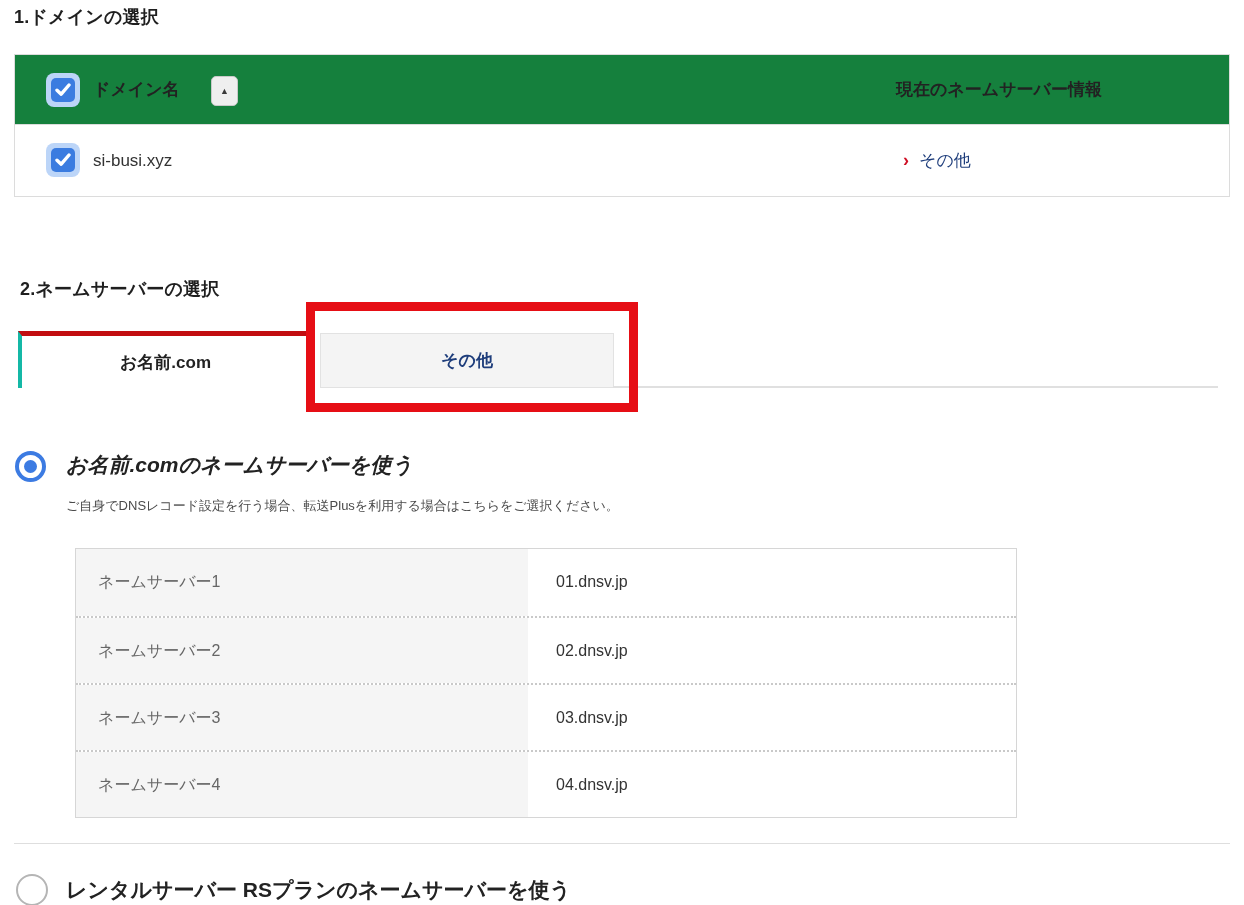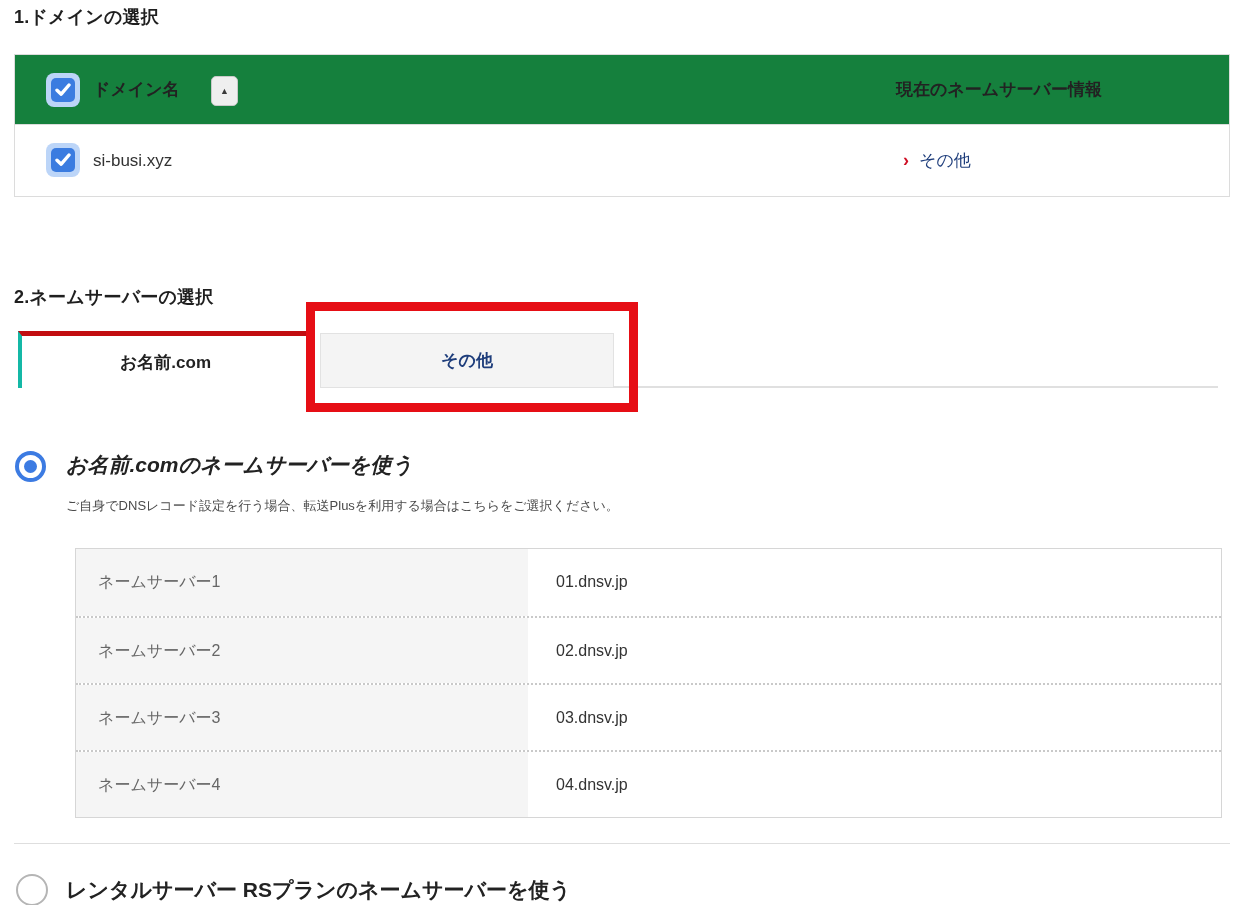--- a/index.html
+++ b/index.html
@@ -4,21 +4,21 @@
 <style>
   * { margin:0; padding:0; box-sizing:border-box; }
   html,body { width:1244px; height:905px; background:#fff; overflow:hidden; }
   body { position:relative; font-family:"Liberation Sans", sans-serif; color:#333; }
 
   .abs { position:absolute; }
 
   
   .section-title { font-size:18px; font-weight:bold; color:#1f1f1f; letter-spacing:0.2px; }
   #sec1-title { left:14px; top:5px; }
-  #sec2-title { left:14px; top:277px;margin-top:8px; }
+  #sec2-title { left:20px; top:277px; }
 
   
   #domain-table { left:14px; top:54px; width:1216px; border:1px solid #dcdcdc; background:#fff; }
   .dt-header { position:relative; height:70px; background:#15803d; border-bottom:1px solid #dcdcdc; }
   .dt-row { position:relative; height:71px; background:#fff; }
 
   .checkbox { position:absolute; width:34px; height:34px; border-radius:8px; background:#bcd5f8;
               display:flex; align-items:center; justify-content:center; cursor:pointer; }
   .checkbox .cb-inner { width:24px; height:24px; border-radius:5px; background:#3b7ce0;
               display:flex; align-items:center; justify-content:center; }
@@ -51,21 +51,21 @@
   #radio-onamae { left:15px; top:451px; width:31px; height:31px; border:4px solid #3c7be2; }
   #radio-onamae .dot { width:13px; height:13px; border-radius:50%; background:#3c7be2; }
   #radio-rs { left:16px; top:874px; width:32px; height:32px; border:2px solid #b5b5b5; }
 
   .option-label { font-size:21px; font-weight:bold; color:#222; cursor:pointer; }
   #opt1-label { left:66px; top:451px;font-style:italic; }
   #opt2-label { left:66px; top:876px; }
   #opt1-desc { left:66px; top:497px; font-size:13px; color:#4a4a4a; }
 
   
-  #ns-table { left:75px; top:548px; width:1147px; border:1px solid #d6d6d6; background:#fff; }
+  #ns-table { left:75px; top:548px; width:942px; border:1px solid #d6d6d6; background:#fff; }
   .ns-row { display:flex; height:67px; }
   .ns-row + .ns-row { border-top:2px dotted #c9c9c9;align-items:flex-end; }
   .ns-label { width:452px; background:#f5f5f5; padding-left:22px; line-height:65px; font-size:16px; color:#666; }
   .ns-value { padding-left:28px; line-height:65px; font-size:16px; color:#333; }
 
   #divider2 { left:14px; top:843px; width:1216px; height:1px; background:#dedede; }
 </style>
 </head>
 <body>
 

